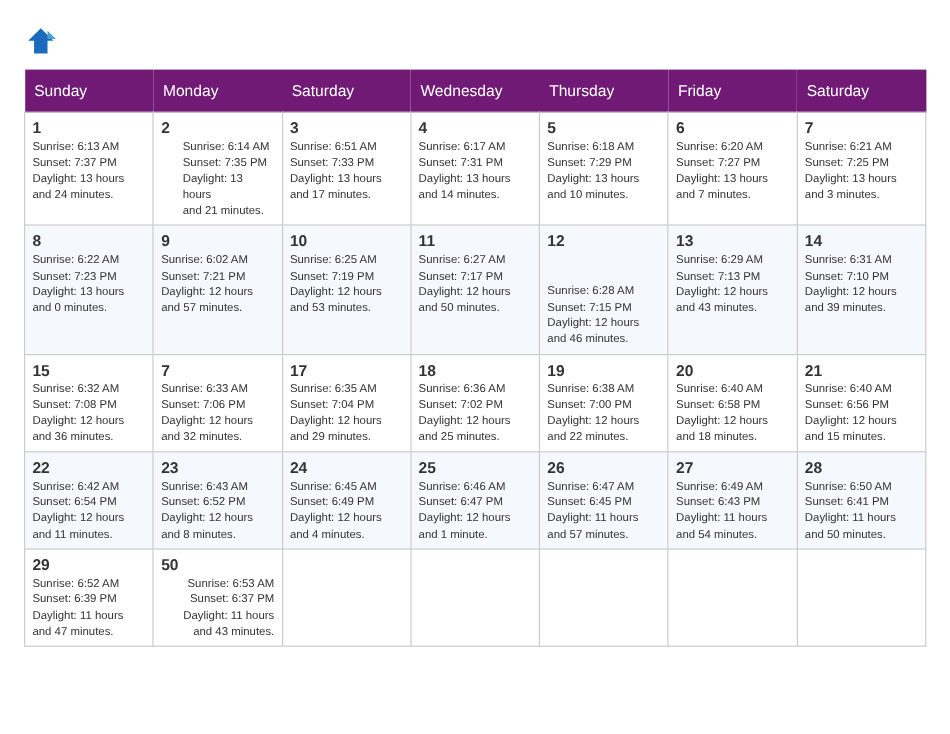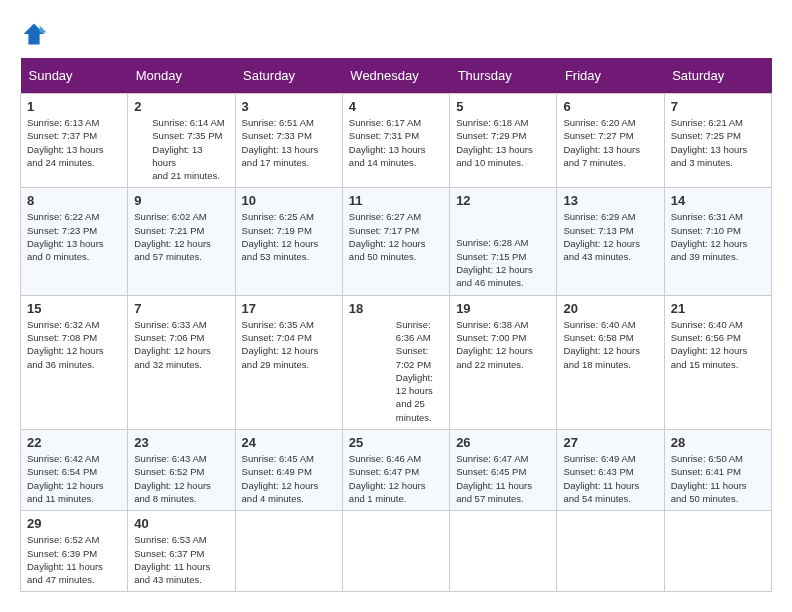--- a/index.html
+++ b/index.html
@@ -242,21 +242,21 @@
         </td>
         <td>
           <span class="day-num">17</span>
           <div class="day-info" style="white-space: pre-line;">Sunrise: 6:35 AM
 Sunset: 7:04 PM
 Daylight: 12 hours
 and 29 minutes.</div>
         </td>
         <td>
           <span class="day-num">18</span>
-          <div class="day-info" style="white-space: pre-line; margin-left: 47px;">Sunrise: 6:36 AM
+          <div class="day-info" style="white-space: pre-line;">Sunrise: 6:36 AM
 Sunset: 7:02 PM
 Daylight: 12 hours
 and 25 minutes.</div>
         </td>
         <td>
           <span class="day-num">19</span>
           <div class="day-info" style="white-space: pre-line;">Sunrise: 6:38 AM
 Sunset: 7:00 PM
 Daylight: 12 hours
 and 22 minutes.</div>
@@ -329,22 +329,22 @@
       </tr>
       <tr>
         <td>
           <span class="day-num">29</span>
           <div class="day-info" style="white-space: pre-line;">Sunrise: 6:52 AM
 Sunset: 6:39 PM
 Daylight: 11 hours
 and 47 minutes.</div>
         </td>
         <td>
-          <span class="day-num">40</span>
-          <div class="day-info" style="white-space: pre-line;">Sunrise: 6:53 AM
+          <span class="day-num">50</span>
+          <div class="day-info" style="white-space: pre-line; text-align: right;">Sunrise: 6:53 AM
 Sunset: 6:37 PM
 Daylight: 11 hours
 and 43 minutes.</div>
         </td>
         <td class="empty"></td>
         <td class="empty"></td>
         <td class="empty"></td>
         <td class="empty"></td>
         <td class="empty"></td>
       </tr>

